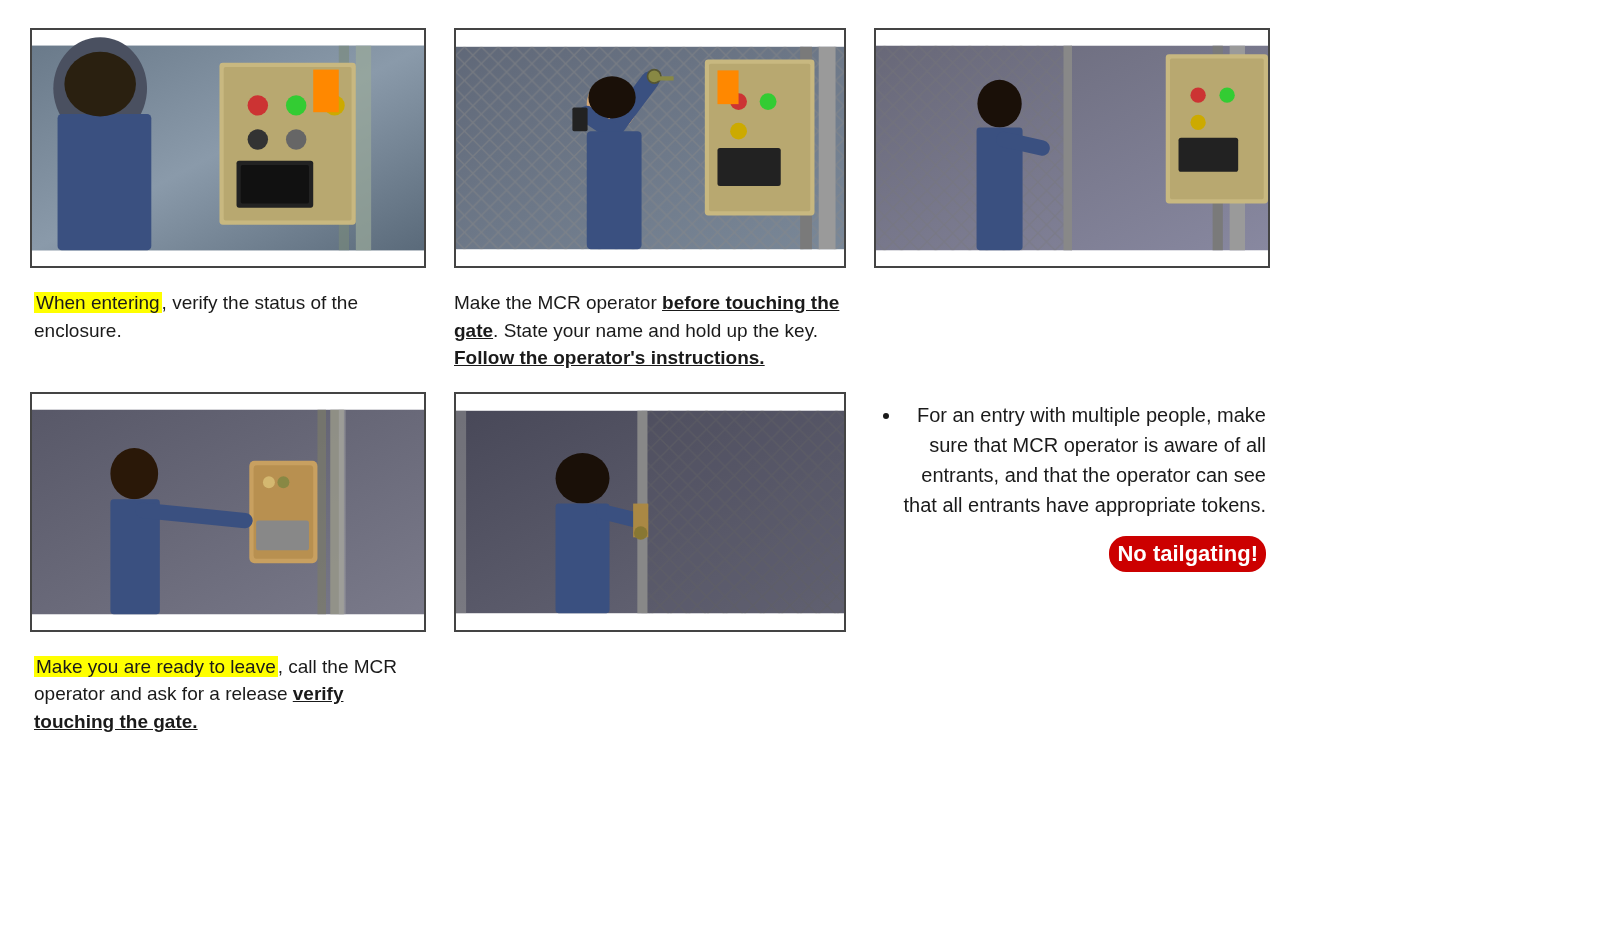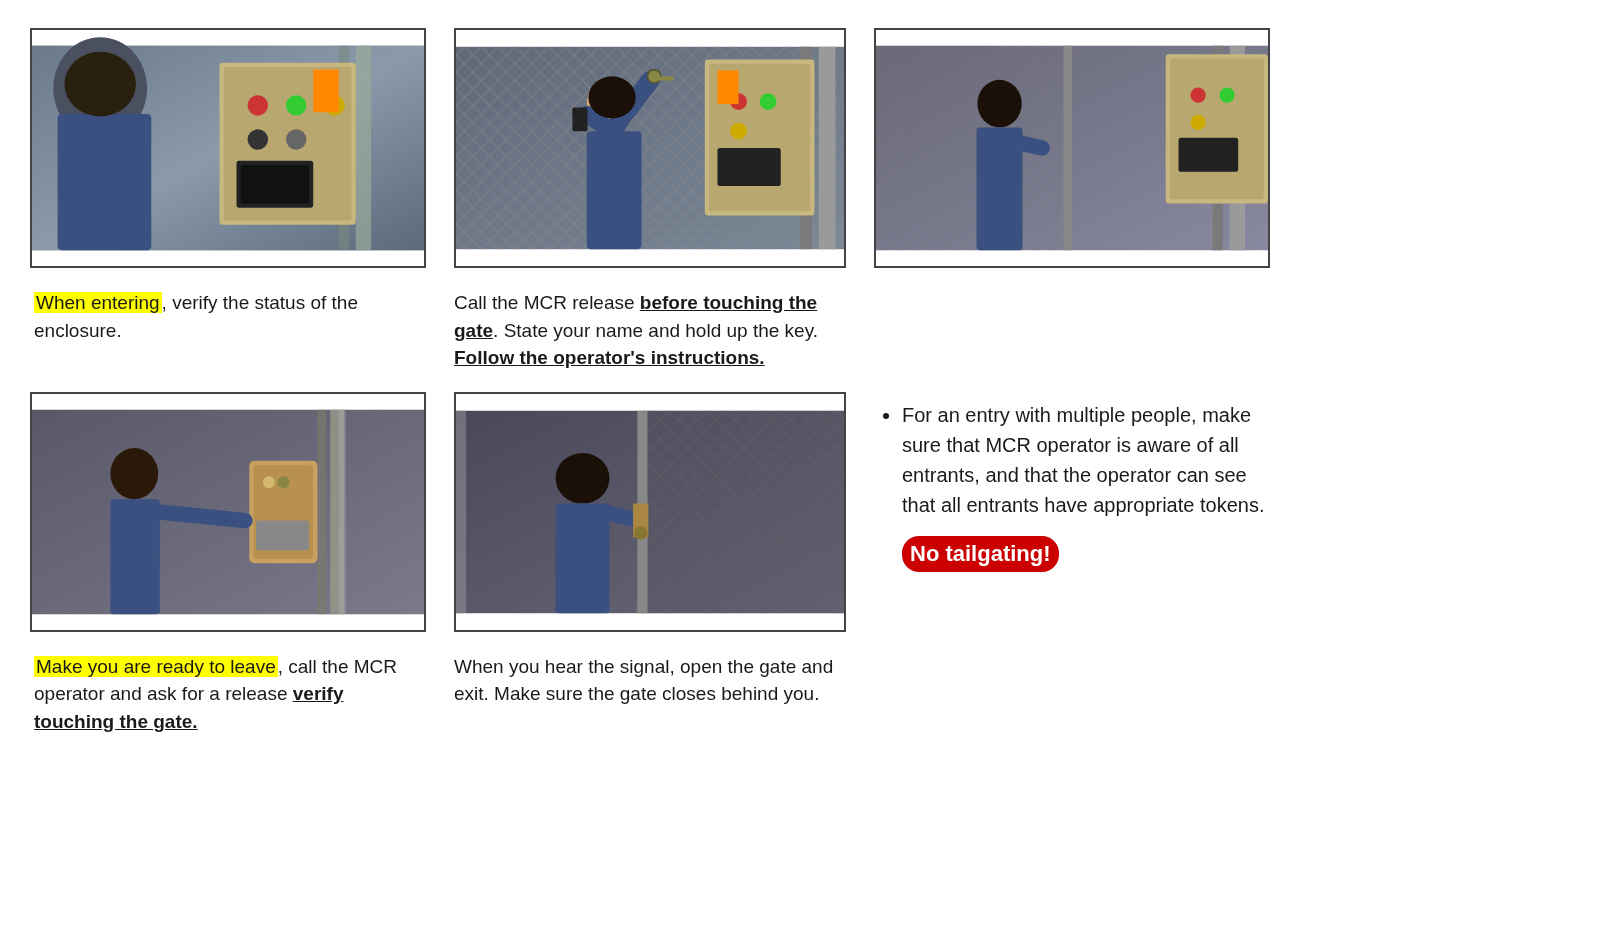--- a/index.html
+++ b/index.html
@@ -70,21 +70,21 @@
 
     
     .row-top-img-1 { grid-column: 1; grid-row: 1; padding: 10px 14px 6px 10px; }
     .row-top-img-2 { grid-column: 2; grid-row: 1; padding: 10px 14px 6px 14px; }
     .row-top-img-3 { grid-column: 3; grid-row: 1; padding: 10px 10px 6px 14px; }
     .row-top-txt-1 { grid-column: 1; grid-row: 2; }
     .row-top-txt-2 { grid-column: 2; grid-row: 2; }
     .row-top-txt-3 { grid-column: 3; grid-row: 2; }
     .row-bot-img-1 { grid-column: 1; grid-row: 3; padding: 14px 14px 6px 10px; }
     .row-bot-img-2 { grid-column: 2; grid-row: 3; padding: 14px 14px 6px 14px; }
-    .row-bot-txt-cell { grid-column: 3; grid-row: 3 / 5; }
+    .row-bot-txt-cell { grid-column: 3; grid-row: 3 / 5; text-align: right; }
     .row-bot-txt-1 { grid-column: 1; grid-row: 4; }
     .row-bot-txt-2 { grid-column: 2; grid-row: 4; }
   </style>
 </head>
 <body>
 
 <div class="page-container">
 
   <div class="row-top-img-1">
     <svg class="img-svg" viewBox="0 0 460 240" xmlns="http://www.w3.org/2000/svg">
@@ -196,21 +196,21 @@
 
       <line x1="150" y1="110" x2="195" y2="120" stroke="#3a5080" stroke-width="18" stroke-linecap="round"></line>
     </svg>
   </div>
 
   <div class="row-top-txt-1 text-cell">
     <span class="highlight-yellow">When entering</span><span>, verify the status of the enclosure.</span>
   </div>
 
   <div class="row-top-txt-2 text-cell">
-    <span>Call the MCR release </span><span class="bold-underline">before touching the gate</span><span>. State your name and hold up the key.  </span><span class="bold-underline">Follow the operator's instructions.</span>
+    <span>Make the MCR operator </span><span class="bold-underline">before touching the gate</span><span>. State your name and hold up the key.  </span><span class="bold-underline">Follow the operator's instructions.</span>
   </div>
 
 
   <div class="row-bot-img-1">
     <svg class="img-svg" viewBox="0 0 460 240" xmlns="http://www.w3.org/2000/svg">
       <defs>
         <linearGradient id="bg4" x1="0" y1="0" x2="1" y2="1">
           <stop offset="0%" stop-color="#585868"></stop>
           <stop offset="100%" stop-color="#7a7a8a"></stop>
         </linearGradient>
@@ -271,17 +271,14 @@
     </ul>
     <div style="padding-left: 28px; margin-top: 10px;">
       <span class="no-tailgating">No tailgating!</span>
     </div>
   </div>
 
   <div class="row-bot-txt-1 text-cell">
     <span class="highlight-yellow">Make you are ready to leave</span><span>, call the MCR operator and ask for a release </span><span class="bold-underline">verify touching the gate.</span>
   </div>
 
-  <div class="row-bot-txt-2 text-cell">
-    <span>When you hear the signal, open the gate and exit.  Make sure the gate closes behind you.</span>
-  </div>
 
 </div>
 
 </body></html>

